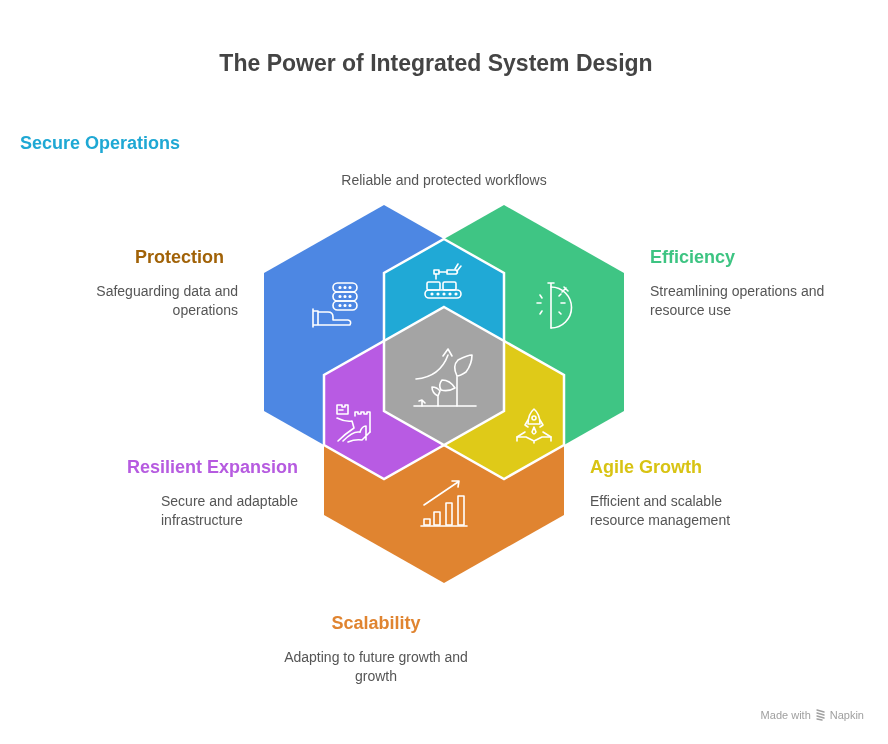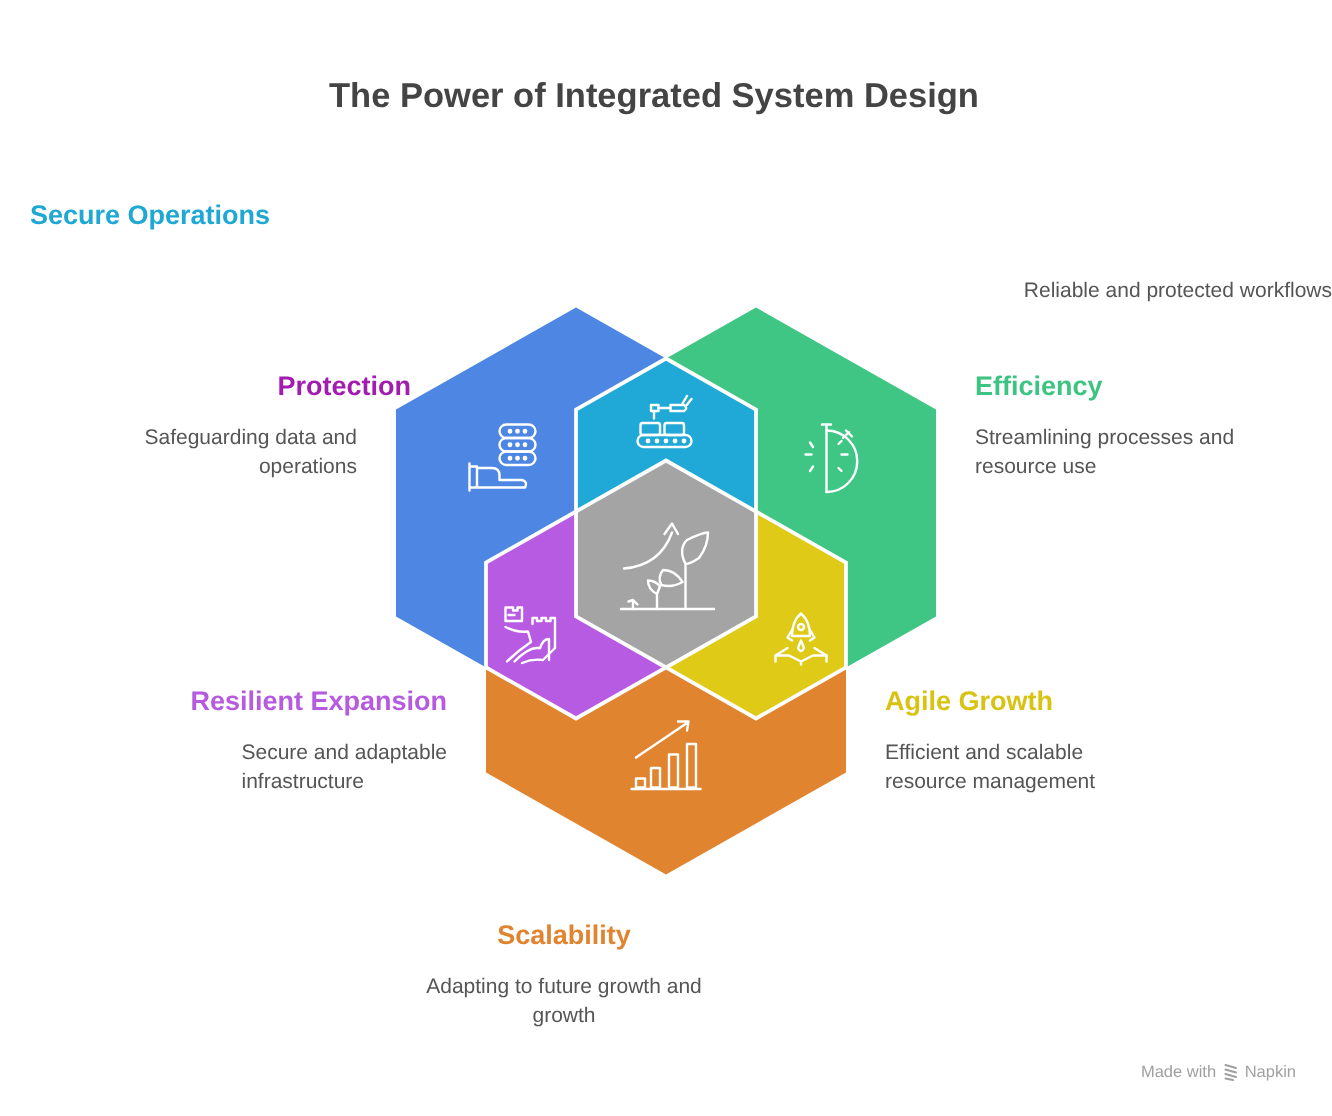--- a/index.html
+++ b/index.html
@@ -98,31 +98,31 @@
       <rect x="424" y="519" width="6" height="6"></rect>
       <rect x="434" y="512" width="6" height="13"></rect>
       <rect x="446" y="503" width="6" height="22"></rect>
       <rect x="458" y="496" width="6" height="29"></rect>
       <path d="M421 526 L467 526"></path>
     </g>
   </g>
 </svg>
 
 <div class="label" style="left: 0px; width: 888px; text-align: left; top: 133px; color: rgb(31, 168, 212); padding-left: 20px;">Secure Operations</div>
-<div class="desc" style="left:0;width:888px;text-align:right;top:171px;margin-top:13px;">Reliable and protected workflows</div>
+<div class="desc" style="left:0;width:888px;text-align:center;top:171px;">Reliable and protected workflows</div>
 
-<div class="label" style="right: 614px; text-align: right; top: 247px; color: #a21caf;">Protection</div>
+<div class="label" style="right: 664px; text-align: right; top: 247px; color: #a16207;">Protection</div>
 <div class="desc" style="right:650px;text-align:right;top:282px;">
   <div>Safeguarding data and</div>
   <div>operations</div>
 </div>
 
 <div class="label" style="left: 650px; top: 247px; color: rgb(61, 196, 130);">Efficiency</div>
 <div class="desc" style="left:650px;top:282px;">
-  <div>Streamlining processes and</div>
+  <div>Streamlining operations and</div>
   <div>resource use</div>
 </div>
 
 <div class="label" style="right: 590px; text-align: right; top: 457px; color: rgb(182, 91, 224);">Resilient Expansion</div>
 <div class="desc" style="right:590px;text-align:left;top:492px;">
   <div>Secure and adaptable</div>
   <div>infrastructure</div>
 </div>
 
 <div class="label" style="left: 590px; top: 457px; color: rgb(216, 195, 19);">Agile Growth</div>

